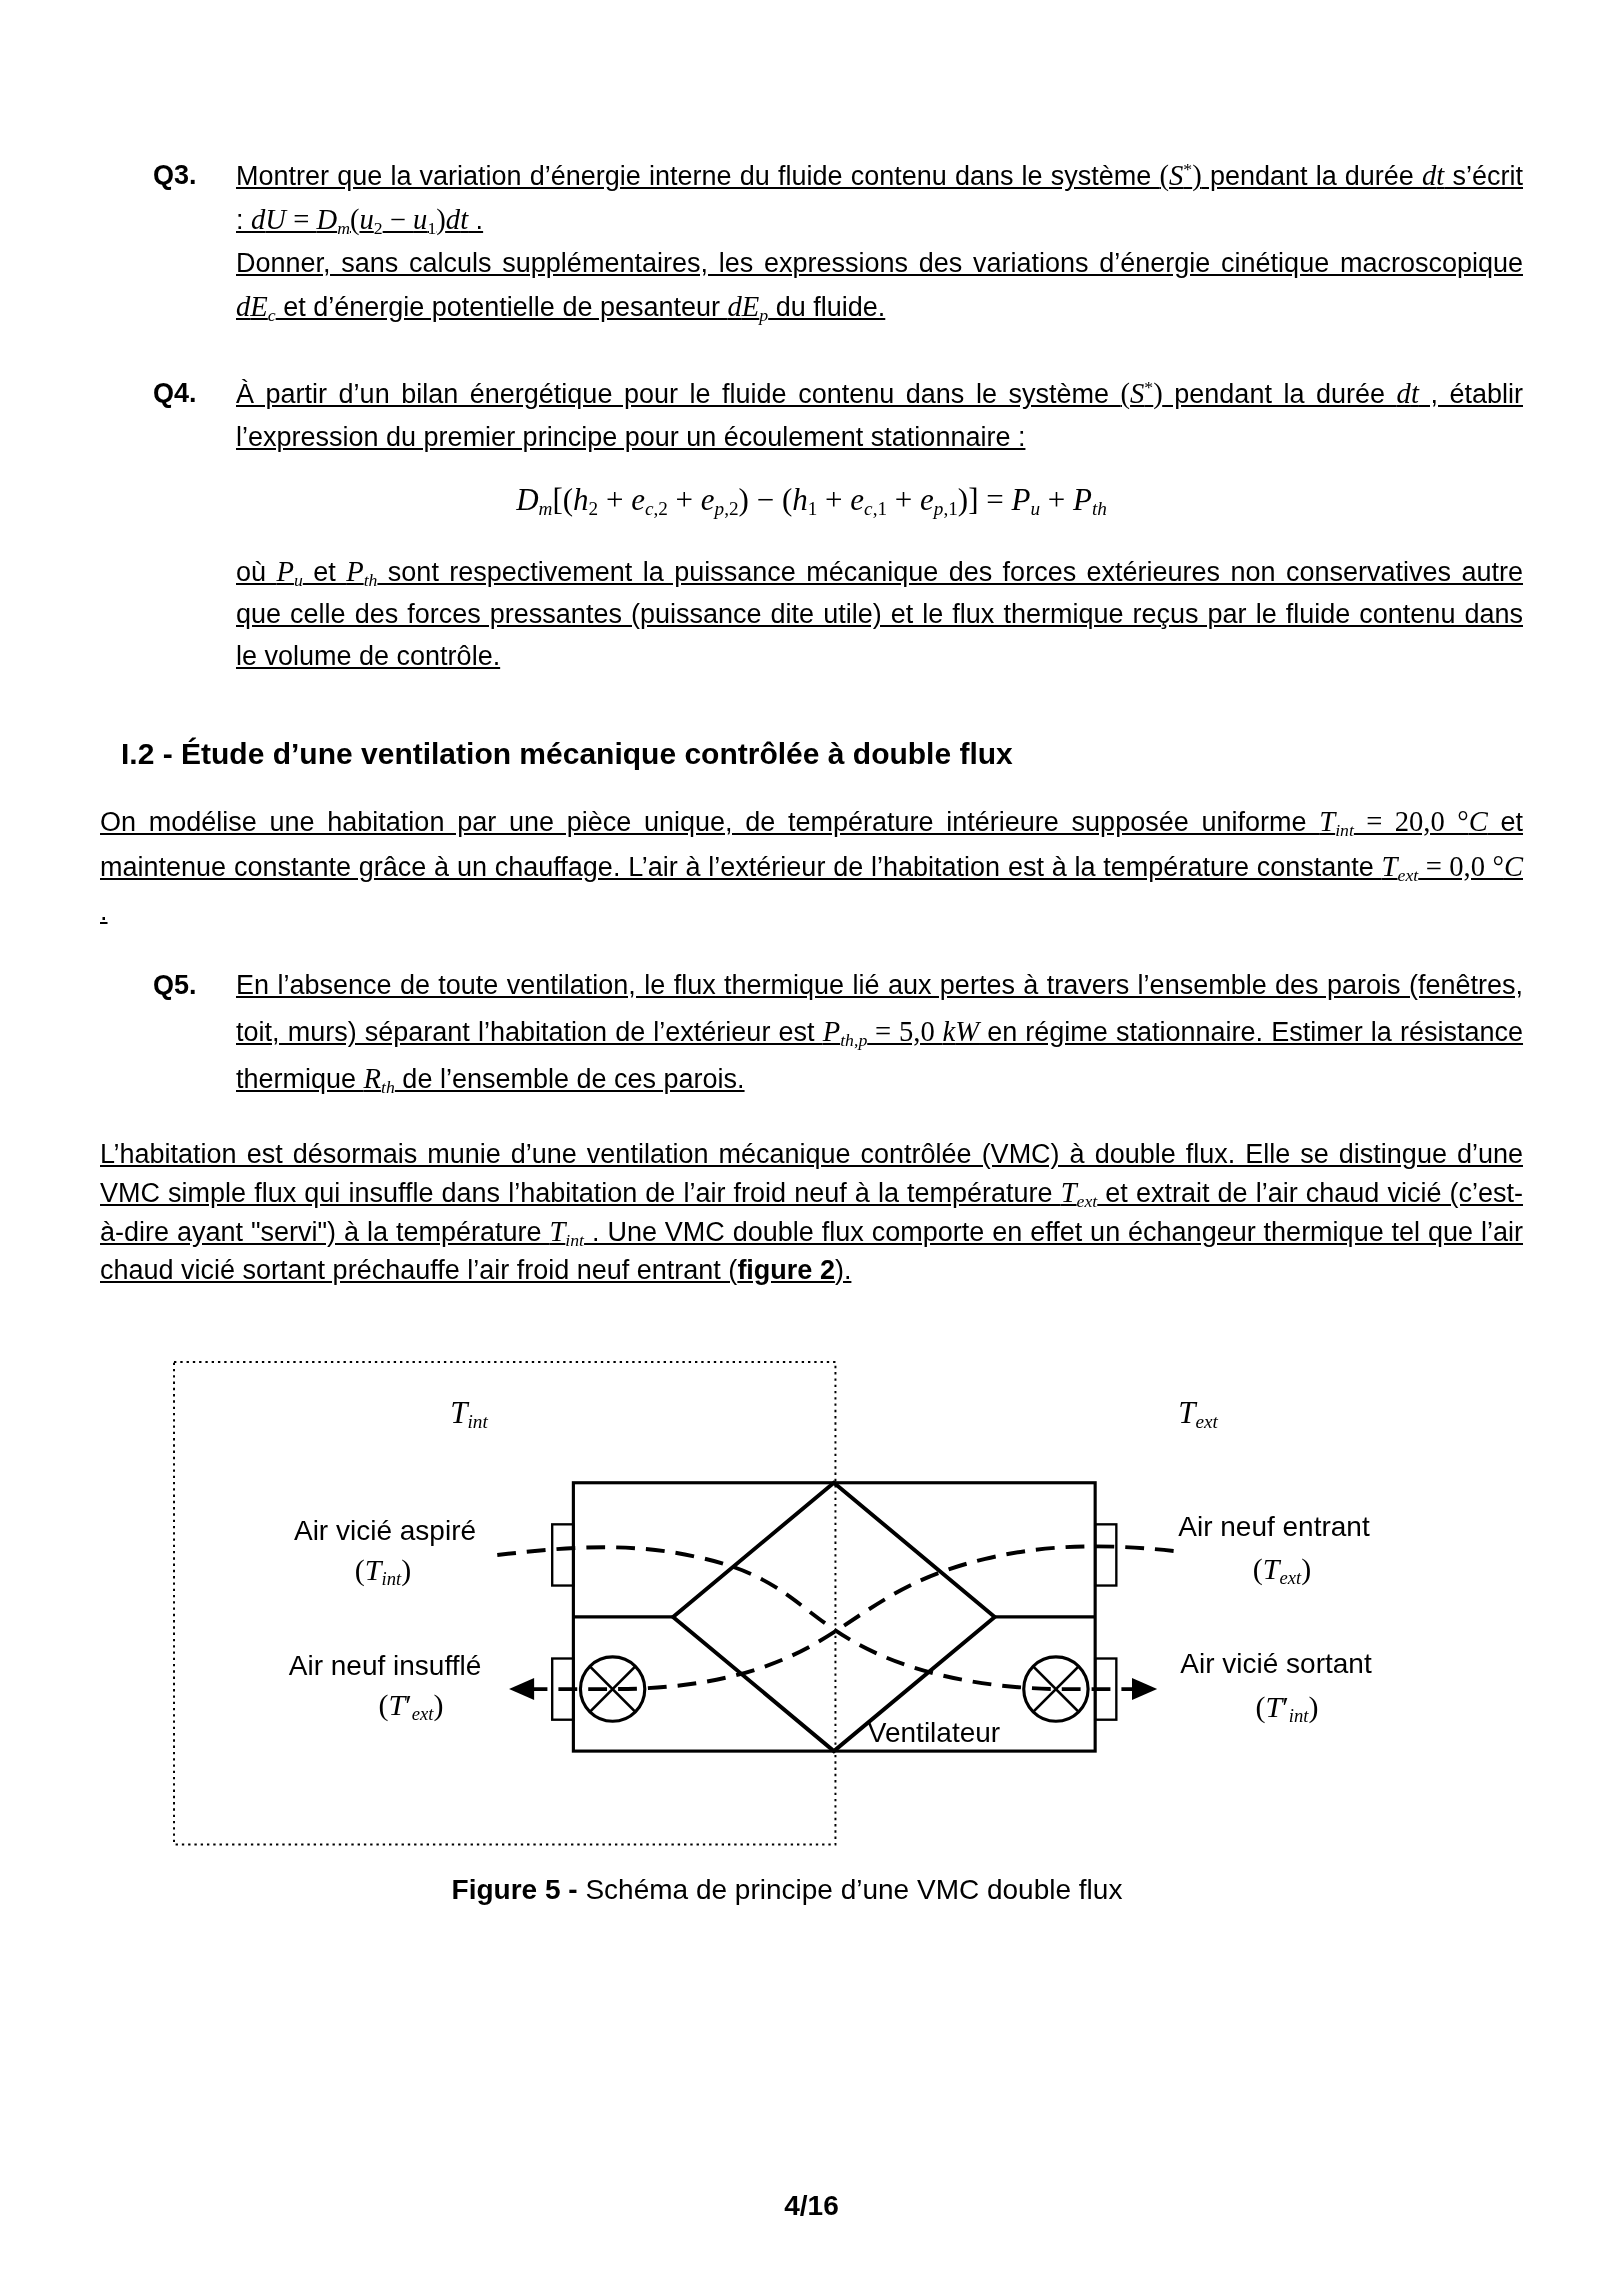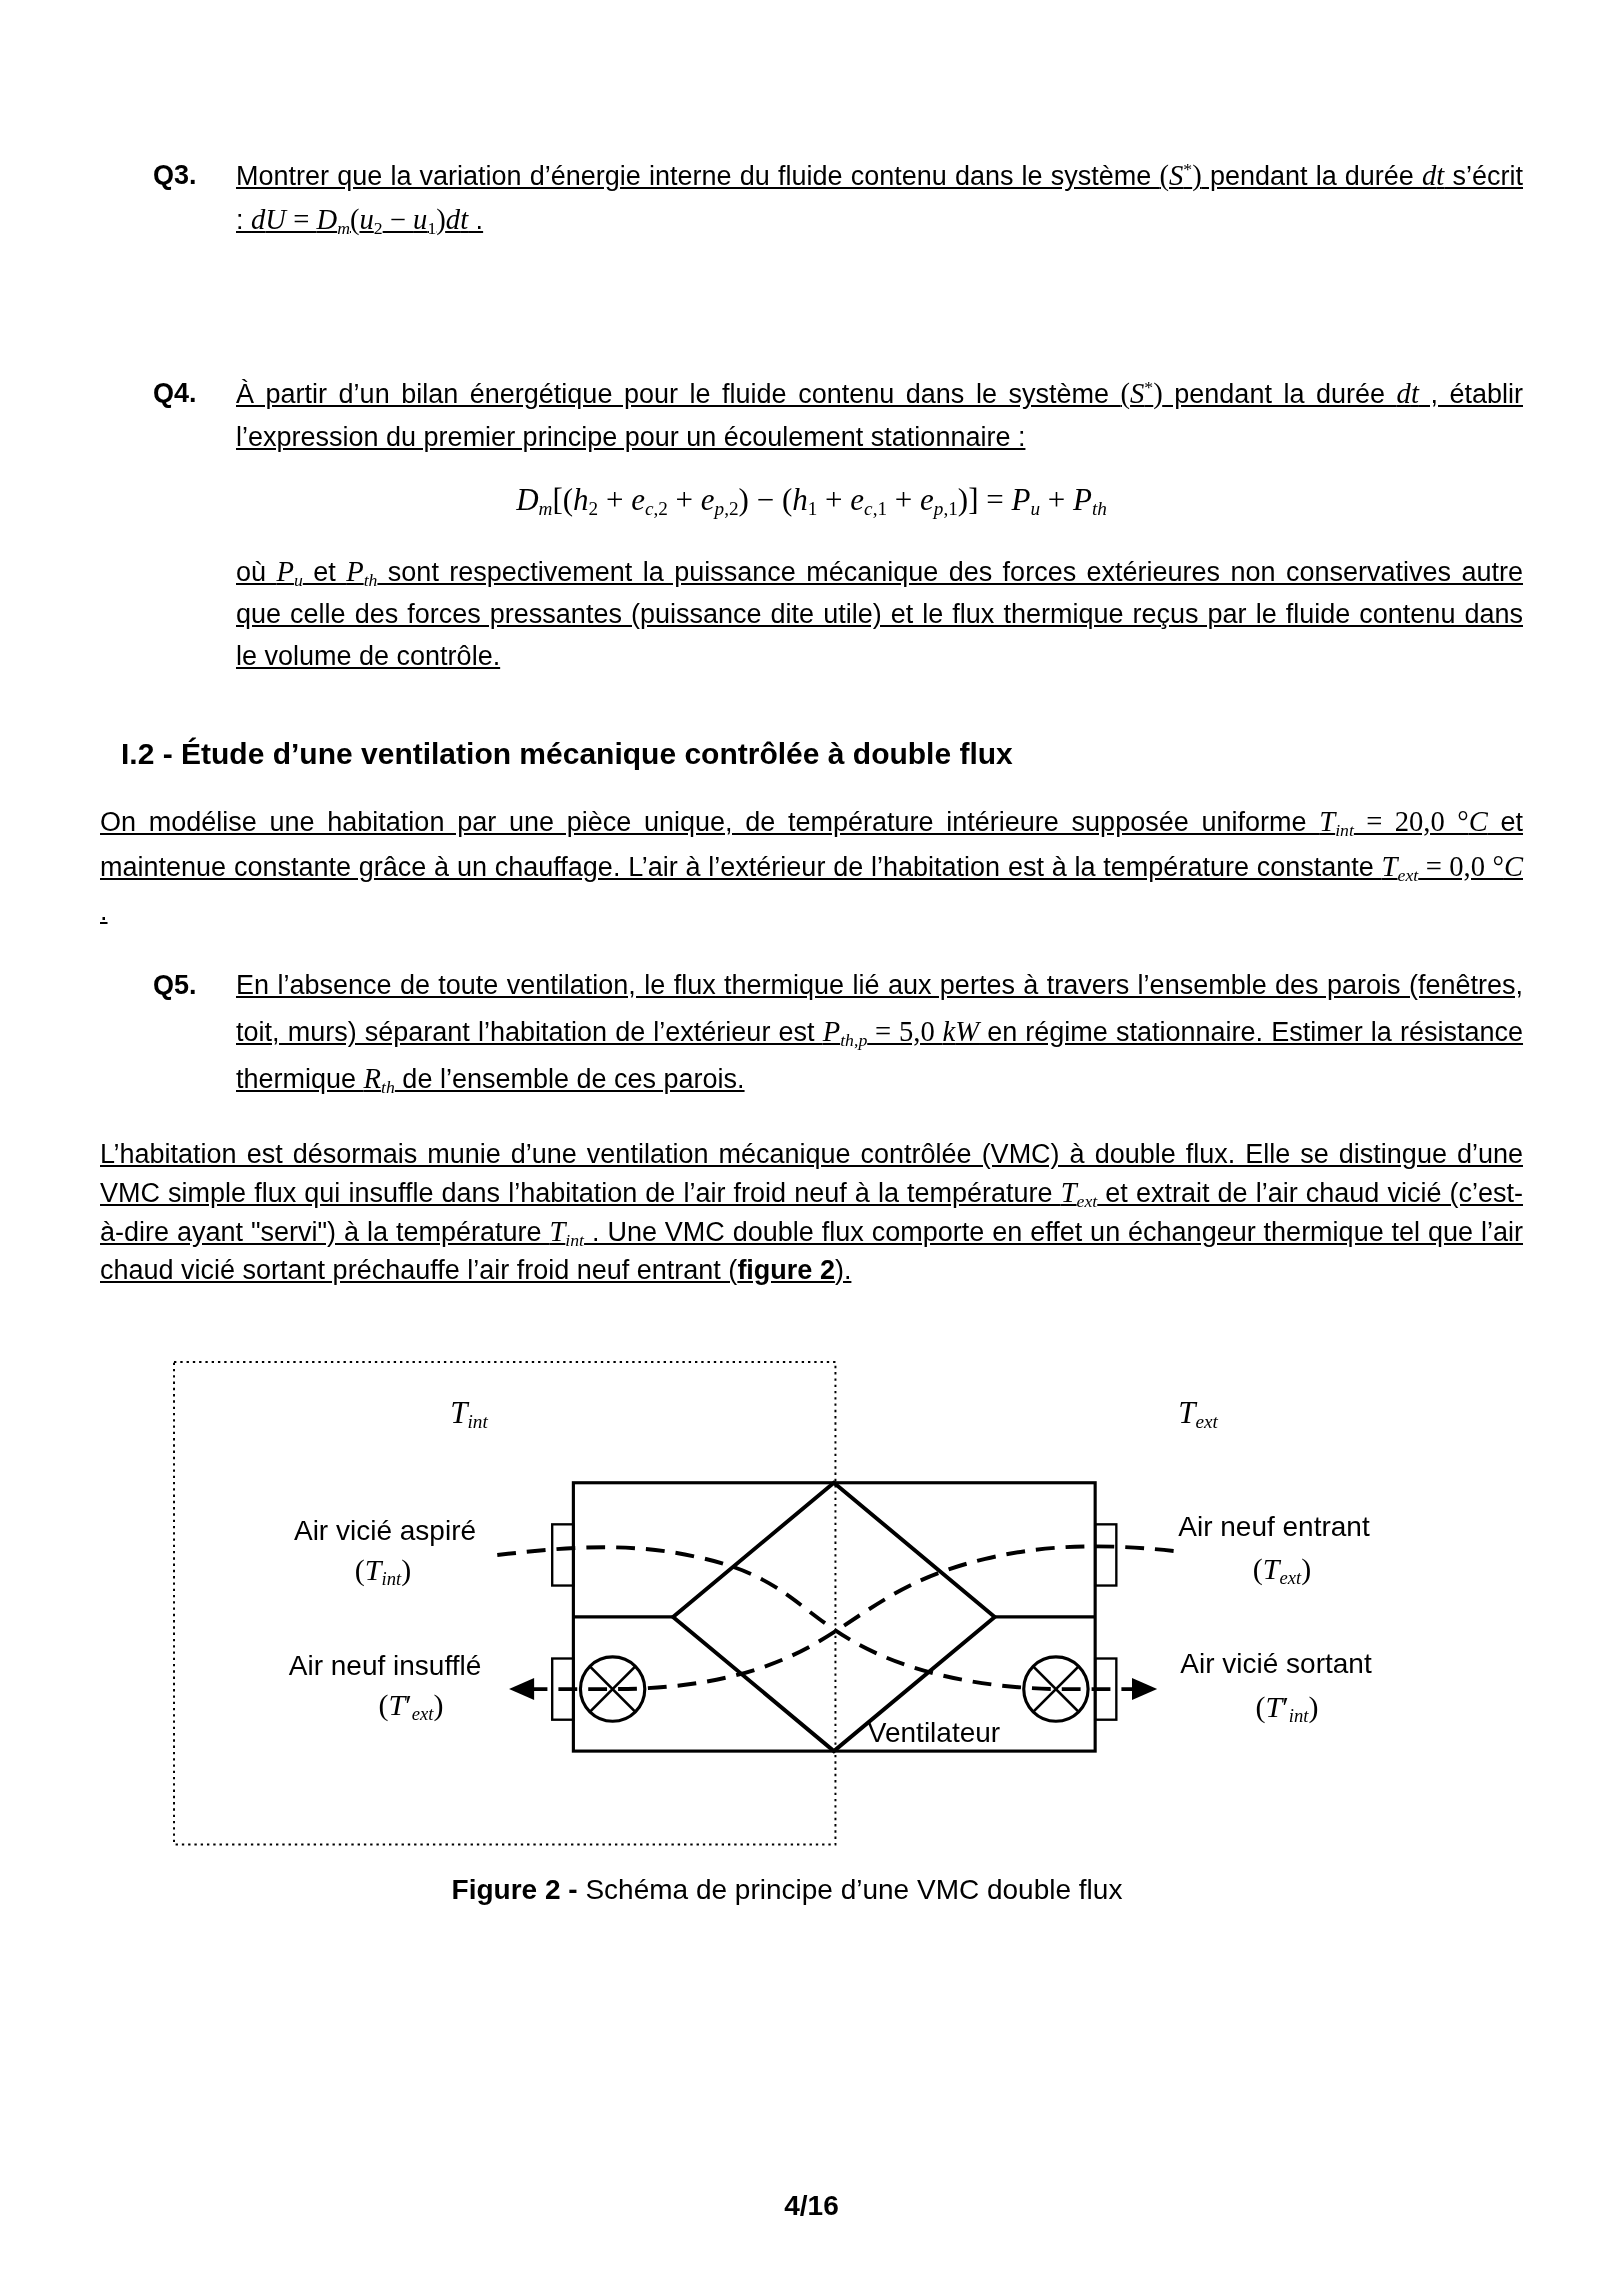--- a/index.html
+++ b/index.html
@@ -30,20 +30,21 @@
   .figtemp .math{font-size:31px;}
   .caption{position:absolute;left:100px;top:1872px;width:1374px;text-align:center;font-size:28px;line-height:35px;}
   .pagenum{position:absolute;left:0;top:2190px;width:1623px;text-align:center;font-weight:700;font-size:28px;line-height:31px;}
 </style>
 </head>
 <body>
 
 <div class="block qblock" style="top:154px">
   <span class="qlabel">Q3.</span>
   <p class="qtext">Montrer que la variation d’énergie interne du fluide contenu dans le système <span class="math">(<i>S</i><sup>*</sup>)</span> pendant la durée <span class="math"><i>d</i><i>t</i></span> s’écrit : <span class="math"><i>d</i><i>U</i> = <i>D</i><sub><i>m</i></sub>(<i>u</i><sub>2</sub> − <i>u</i><sub>1</sub>)<i>d</i><i>t</i></span> .</p>
+  <p class="qtext">Donner, sans calculs supplémentaires, les expressions des variations d’énergie cinétique macroscopique <span class="math"><i>d</i><i>E</i><sub><i>c</i></sub></span> et d’énergie potentielle de pesanteur <span class="math"><i>d</i><i>E</i><sub><i>p</i></sub></span> du fluide.</p>
 </div>
 
 <div class="block qblock" style="top:372px">
   <span class="qlabel">Q4.</span>
   <p class="qtext">À partir d’un bilan énergétique pour le fluide contenu dans le système <span class="math">(<i>S</i><sup>*</sup>)</span> pendant la durée <span class="math"><i>d</i><i>t</i></span> , établir l’expression du premier principe pour un écoulement stationnaire :</p>
 </div>
 
 <div class="equation" style="top:468px">
   <span class="math"><i>D</i><sub><i>m</i></sub>[(<i>h</i><sub>2</sub> + <i>e</i><sub><i>c</i>,2</sub> + <i>e</i><sub><i>p</i>,2</sub>) − (<i>h</i><sub>1</sub> + <i>e</i><sub><i>c</i>,1</sub> + <i>e</i><sub><i>p</i>,1</sub>)] = <i>P</i><sub><i>u</i></sub> + <i>P</i><sub><i>th</i></sub></span>
 </div>
@@ -122,16 +123,16 @@
     <span class="math">(<i>T</i><sub><i>ext</i></sub>)</span>
   </div>
   <div class="figlabel" style="left:1276px;top:1664px">Air vicié sortant</div>
   <div class="figlabel" style="left:1287px;top:1707px">
     <span class="math">(<i>T</i>′<sub><i>int</i></sub>)</span>
   </div>
 
   <div class="figlabel" style="left:934px;top:1733px">Ventilateur</div>
 </div>
 
-<div class="caption"><b>Figure 2 - </b>Schéma de principe d’une VMC double flux</div>
+<div class="caption"><b>Figure 5 - </b>Schéma de principe d’une VMC double flux</div>
 
 <div class="pagenum">4/16</div>
 
 
 </body></html>

